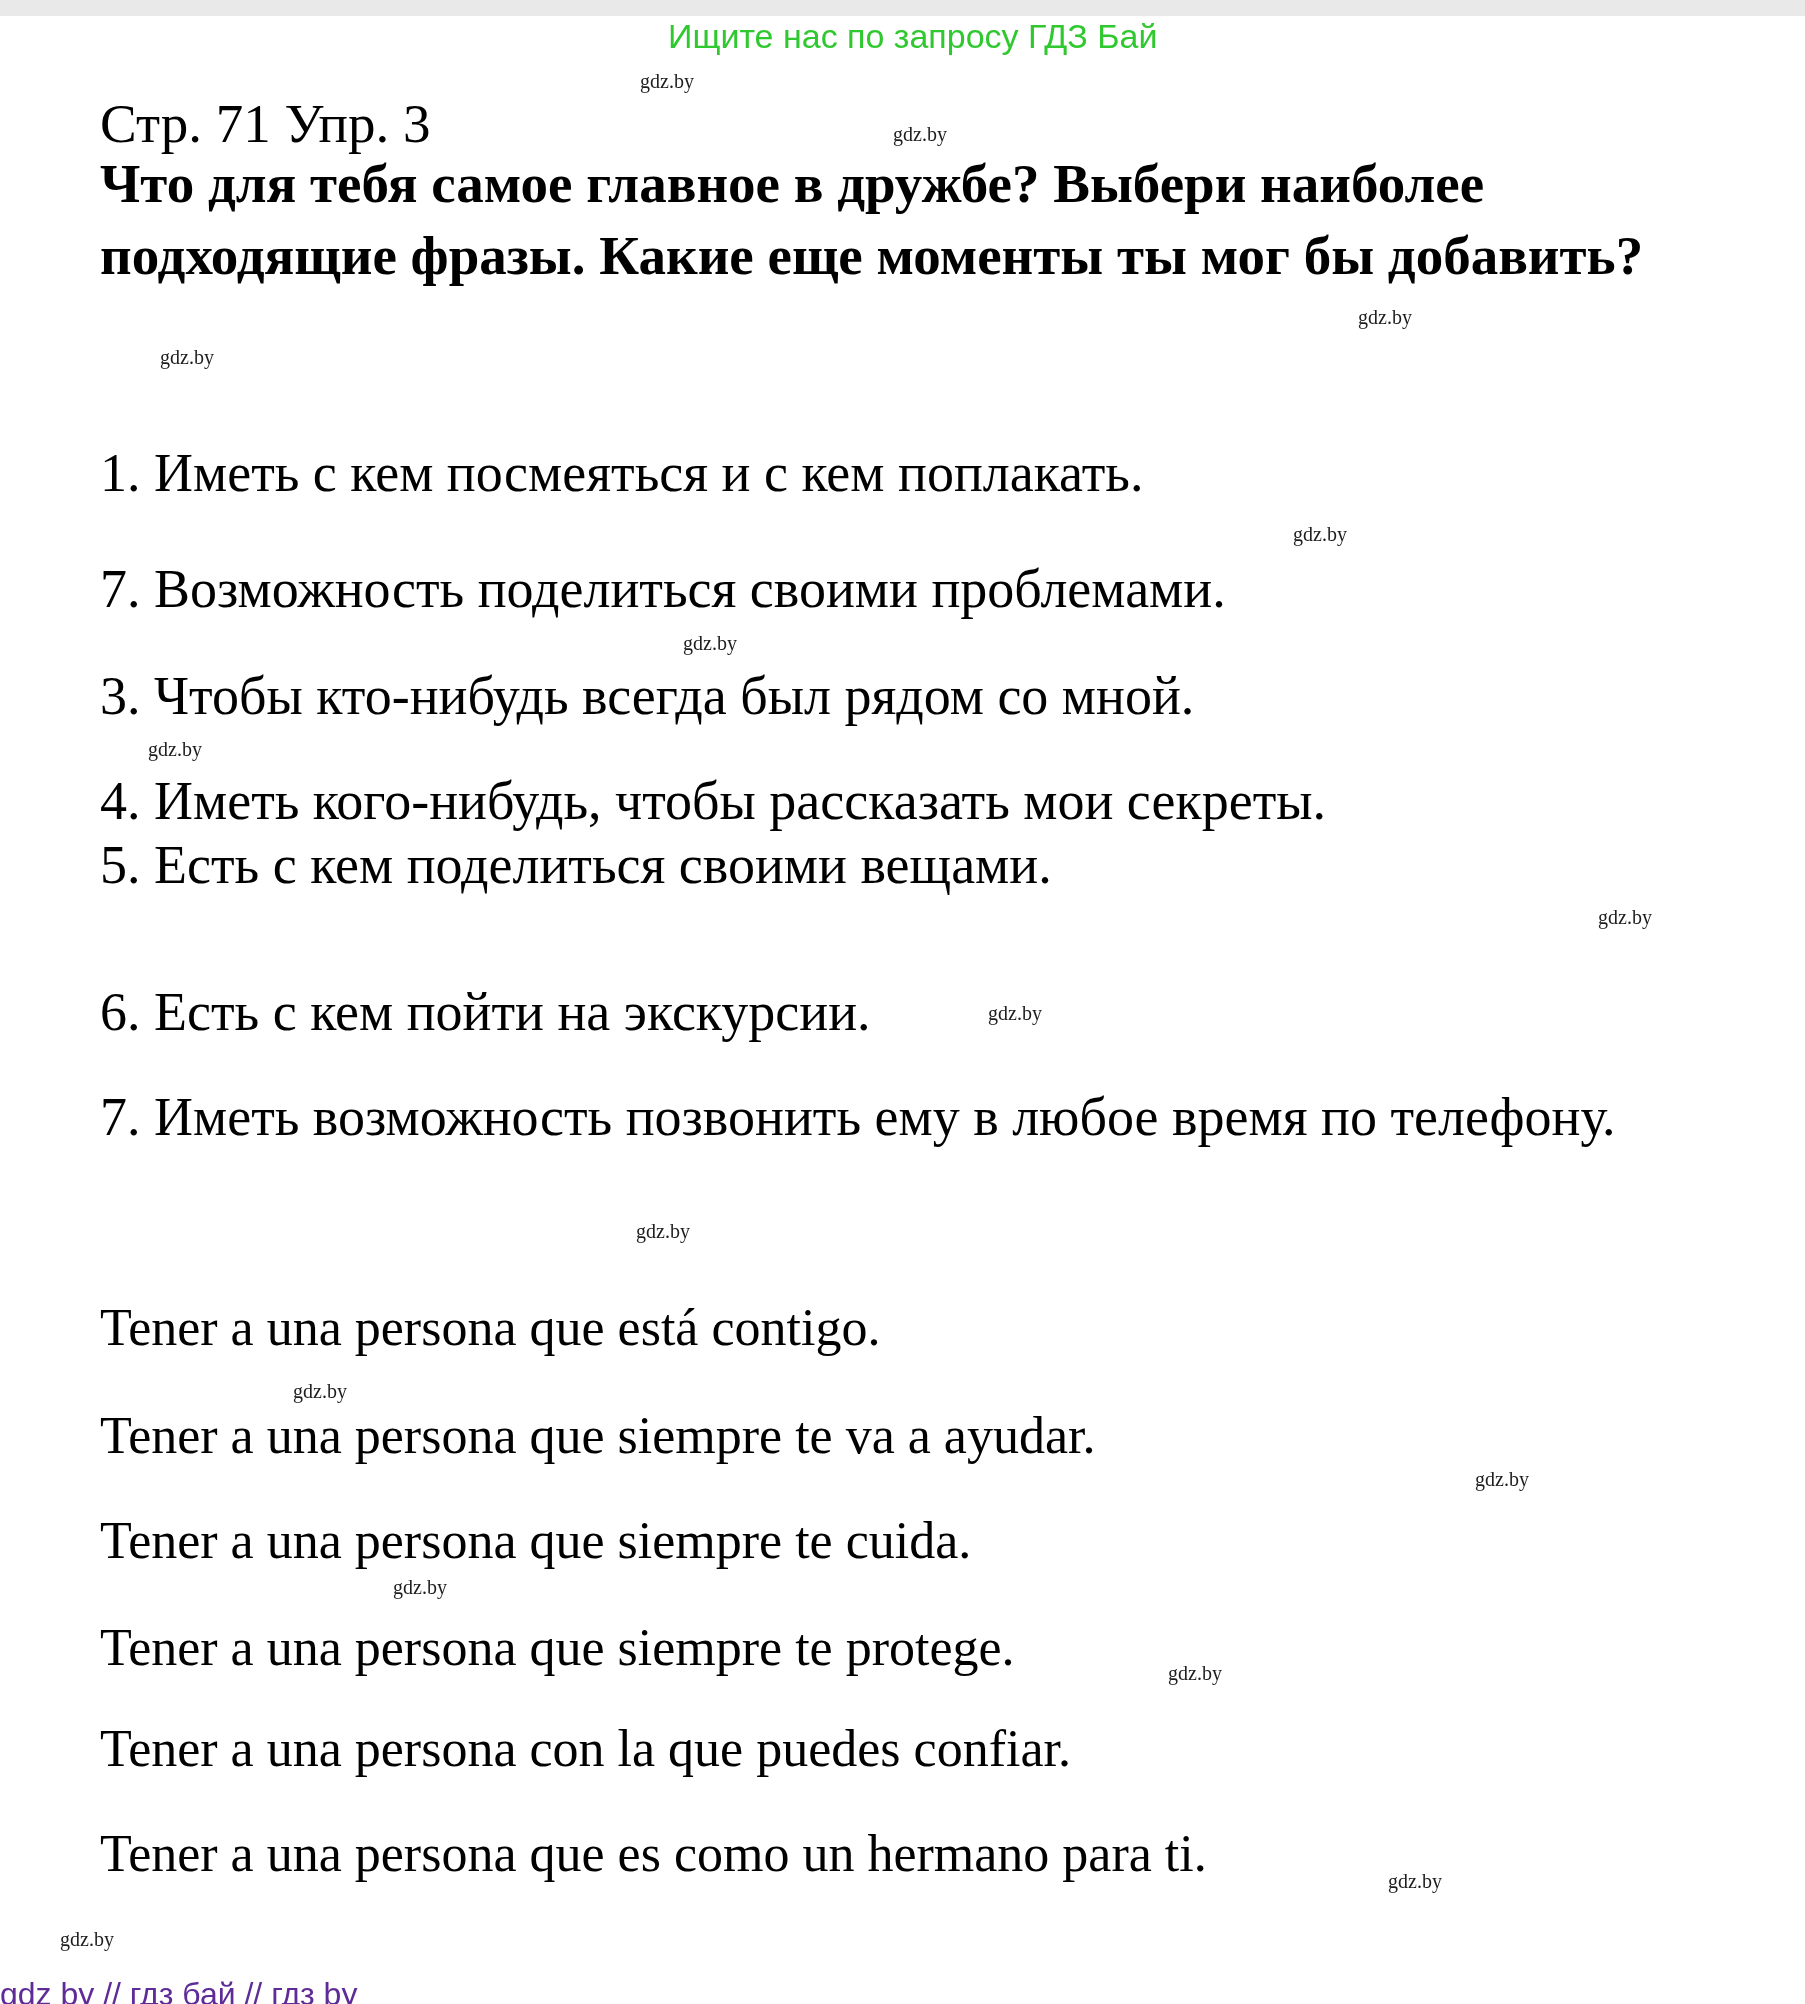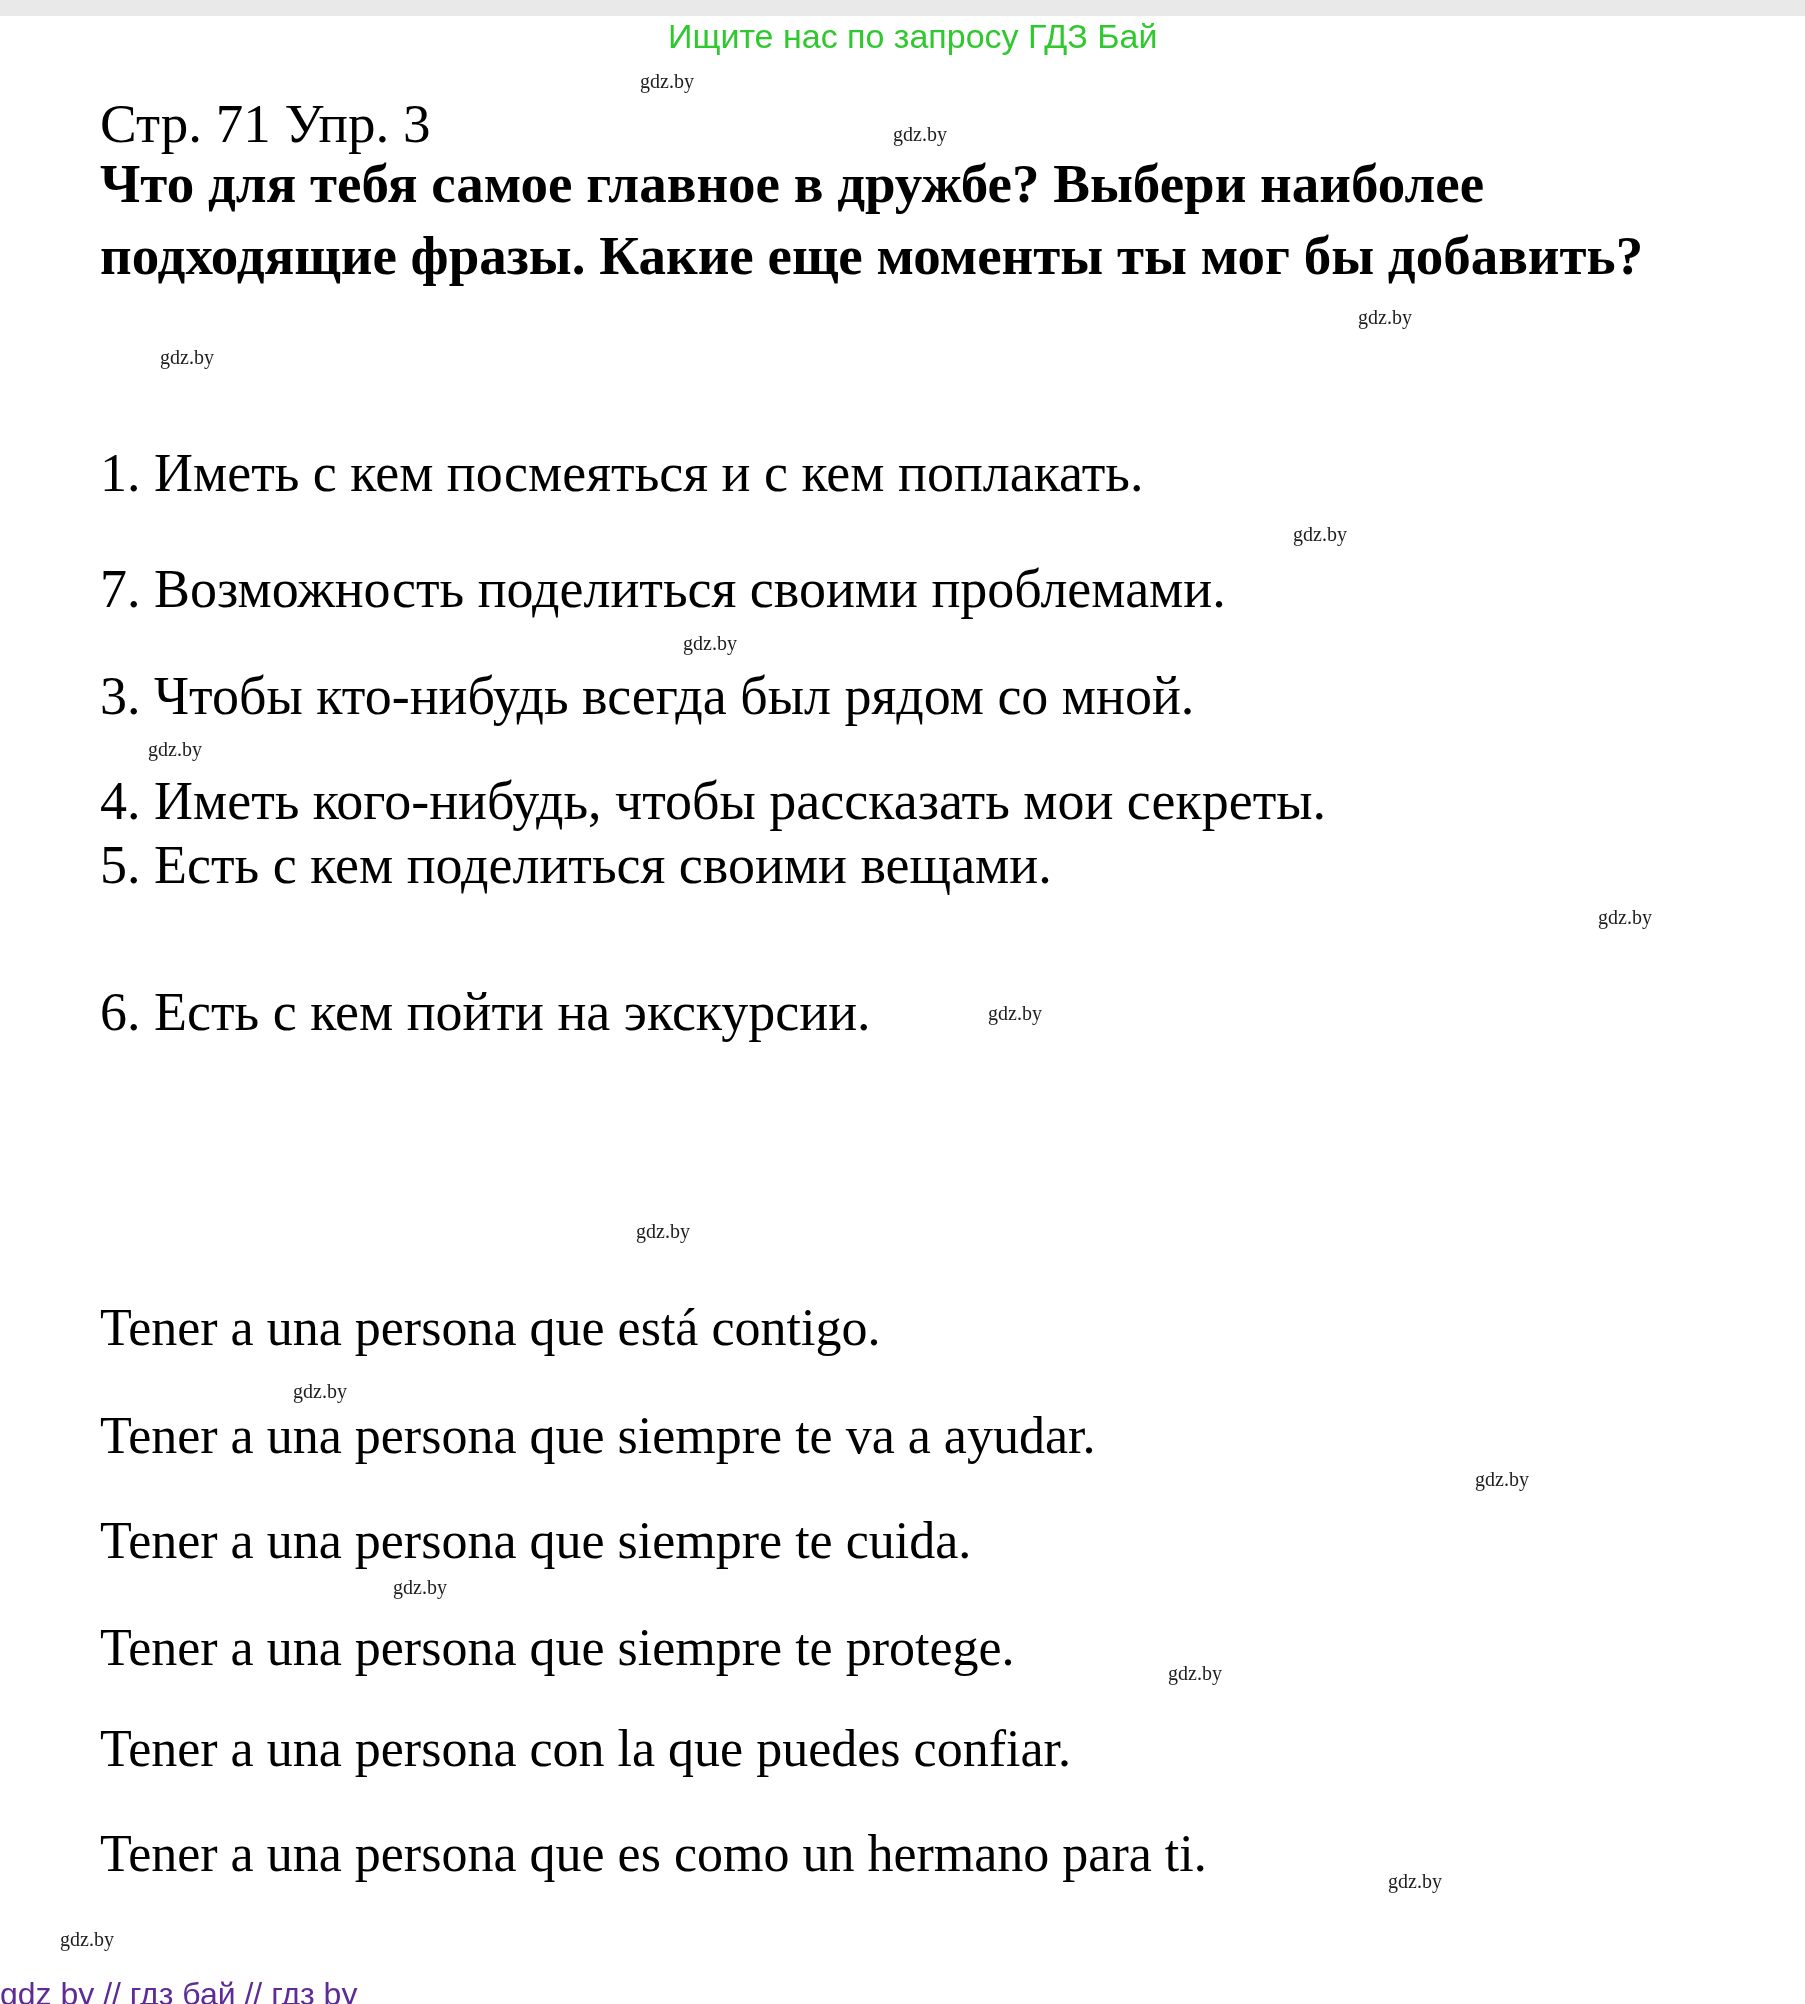--- a/index.html
+++ b/index.html
@@ -96,20 +96,21 @@
   <span class="wm" style="left:1293px; top:503px;">gdz.by</span>
   <div class="ru-item" style="top:537px;">7. Возможность поделиться своими проблемами.</div>
   <span class="wm" style="left:683px;  top:612px;">gdz.by</span>
   <div class="ru-item" style="top:644px;">3. Чтобы кто-нибудь всегда был рядом со мной.</div>
   <span class="wm" style="left:148px;  top:718px;">gdz.by</span>
   <div class="ru-item" style="top:749px;">4. Иметь кого-нибудь, чтобы рассказать мои секреты.</div>
   <div class="ru-item" style="top:813px;">5. Есть с кем поделиться своими вещами.</div>
   <span class="wm" style="left:1598px; top:886px;">gdz.by</span>
   <div class="ru-item" style="top:960px;">6. Есть с кем пойти на экскурсии.</div>
   <span class="wm" style="left:988px;  top:982px;">gdz.by</span>
+  <div class="ru-item" style="top:1065px;">7. Иметь возможность позвонить ему в любое время по телефону.</div>
 
   <span class="wm" style="left:636px;  top:1200px;">gdz.by</span>
 
   <div class="es-item" style="top:1276px;">Tener a una persona que está contigo.</div>
   <span class="wm" style="left:293px;  top:1360px;">gdz.by</span>
   <div class="es-item" style="top:1384px;">Tener a una persona que siempre te va a ayudar.</div>
   <span class="wm" style="left:1475px; top:1448px;">gdz.by</span>
   <div class="es-item" style="top:1489px;">Tener a una persona que siempre te cuida.</div>
   <span class="wm" style="left:393px;  top:1556px;">gdz.by</span>
   <div class="es-item" style="top:1596px;">Tener a una persona que siempre te protege.</div>

